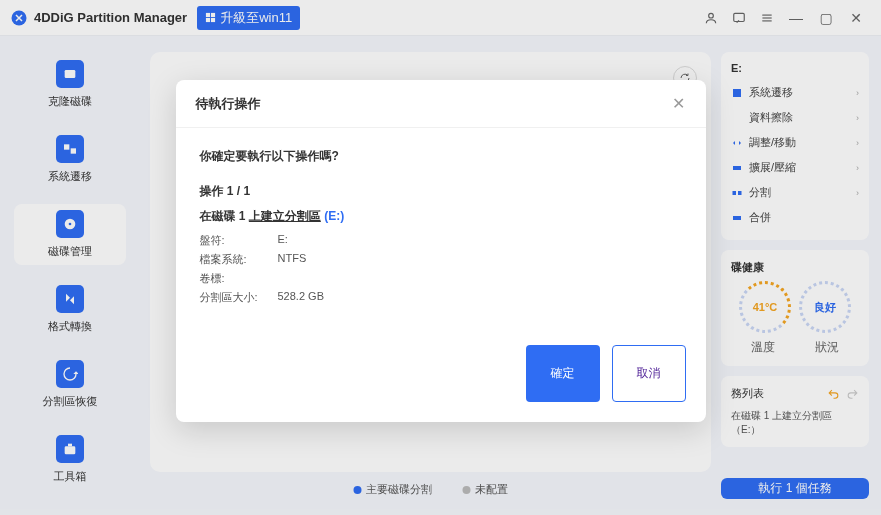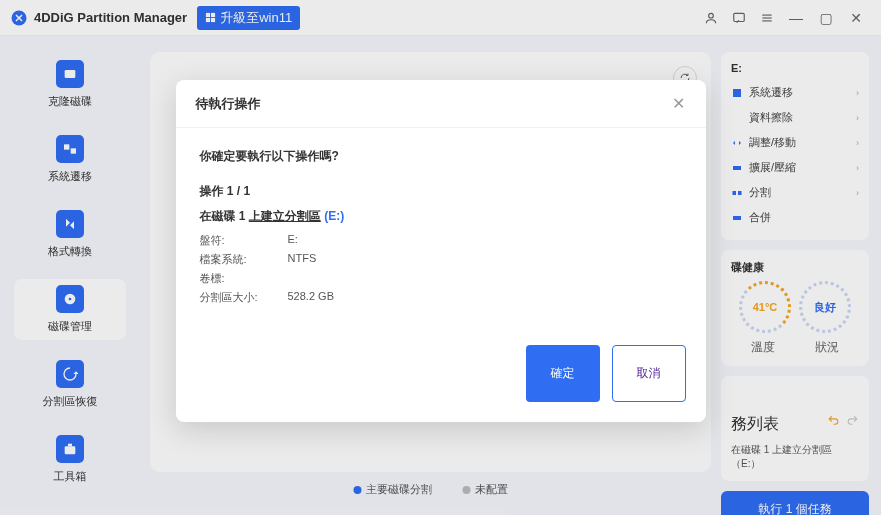--- a/index.html
+++ b/index.html
@@ -42,39 +42,39 @@
 .rp-row svg { width: 12px; height: 12px; fill: #2f6df3; }
 .rp-chev { margin-left: auto; color: #aaa; font-size: 9px; }
 
 .health-row { display: flex; gap: 8px; justify-content: center; margin: 6px 0; }
 .gauge { width: 52px; height: 52px; border: 3px dotted #c9d6f5; border-radius: 50%; display: flex; align-items: center; justify-content: center; font-size: 11px; font-weight: 600; position: relative; }
 .gauge.temp { color: #f5a623; border-top-color: #f5a623; border-right-color: #f5a623; }
 .gauge.status { color: #2f6df3; }
 .gauge-labels { display: flex; justify-content: space-around; font-size: 12px; color: #666; }
 
 .queue-card { background: #fff; border-radius: 8px; padding: 10px; }
-.queue-head { display: flex; align-items: flex-start; justify-content: space-between; font-size: 16px; color: #333; margin-top: 28px; }
+.queue-head { display: flex; align-items: flex-end; justify-content: space-between; font-size: 11px; color: #333; }
 .queue-actions { display: flex; gap: 6px; color: #aaa; }
 .queue-actions svg { width: 13px; height: 13px; cursor: pointer; }
 .queue-item { font-size: 10px; color: #555; margin-top: 8px; }
 
-.exec-btn { background: #2f6df3; color: #fff; border-radius: 6px; padding: 10px; text-align: center; font-size: 12px; cursor: pointer; margin-top: auto; }
+.exec-btn { background: #2f6df3; color: #fff; border-radius: 6px; padding: 2px; text-align: center; font-size: 12px; cursor: pointer; margin-top: auto; }
 
 
 .modal-backdrop { position: absolute; inset: 0; background: rgba(0,0,0,0.08); display: flex; align-items: flex-start; justify-content: center; }
 .modal { margin-top: 80px; width: 530px; background: #fff; border-radius: 8px; box-shadow: 0 8px 30px rgba(0,0,0,0.15); padding: 0; }
 .modal-header { display: flex; align-items: center; justify-content: space-between; padding: 14px 20px; border-bottom: 1px solid #f0f0f0; }
 .modal-title { font-size: 13px; font-weight: 600; color: #333; }
 .modal-close { cursor: pointer; color: #999; font-size: 16px; }
 .modal-body { padding: 20px 24px; font-size: 12px; color: #333; }
 .modal-q { font-weight: 600; margin-bottom: 18px; }
 .op-count { font-weight: 600; margin-bottom: 8px; }
 .op-title { font-weight: 600; margin-bottom: 8px; }
 .op-title .drive-letter { color: #2f6df3; }
-.op-detail { display: flex; gap: 28px; font-size: 11px; color: #555; margin-bottom: 4px; }
+.op-detail { display: flex; gap: 18px; font-size: 11px; color: #555; margin-bottom: 4px; }
 .op-detail .k { width: 60px; }
 .modal-footer { display: flex; justify-content: flex-end; gap: 12px; padding: 16px 20px 20px; }
 .btn { padding: 19px 24px; border-radius: 4px; font-size: 12px; cursor: pointer; border: 1px solid transparent; }
 .btn-primary { background: #2f6df3; color: #fff; }
 .btn-outline { background: #fff; color: #4c1d95; border-color: #2f6df3; }
 </style>
 </head>
 <body>
 
 <div class="titlebar">
@@ -130,36 +130,36 @@
     </div>
     <div class="side-item">
       <div class="side-icon">
           <svg viewBox="0 0 24 24">
             <rect x="3" y="5" width="8" height="8"></rect>
             <rect x="13" y="11" width="8" height="8"></rect>
           </svg>
         </div>
       <span class="side-label">系統遷移</span>
     </div>
-    <div class="side-item">
-      <div class="side-icon">
-          <svg viewBox="0 0 24 24">
-            <path d="M6 4l6 6-6 6M18 20l-6-6 6-6"></path>
-          </svg>
-        </div>
-      <span class="side-label">格式轉換</span>
-    </div>
     <div class="side-item active">
       <div class="side-icon">
           <svg viewBox="0 0 24 24">
             <circle cx="12" cy="12" r="8"></circle>
             <circle cx="12" cy="12" r="2" fill="#2f6df3"></circle>
           </svg>
         </div>
       <span class="side-label">磁碟管理</span>
+    </div>
+    <div class="side-item">
+      <div class="side-icon">
+          <svg viewBox="0 0 24 24">
+            <path d="M6 4l6 6-6 6M18 20l-6-6 6-6"></path>
+          </svg>
+        </div>
+      <span class="side-label">格式轉換</span>
     </div>
     <div class="side-item">
       <div class="side-icon">
           <svg viewBox="0 0 24 24">
             <path d="M12 4a8 8 0 108 8h-3l4-4 4 4h-3A10 10 0 1112 2z"></path>
           </svg>
         </div>
       <span class="side-label">分割區恢復</span>
     </div>
     <div class="side-item">

